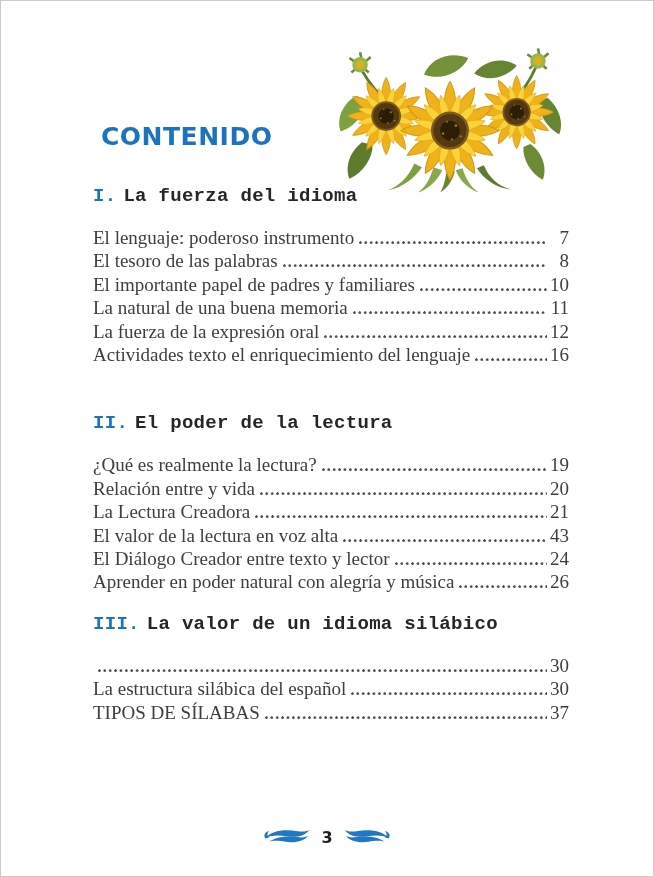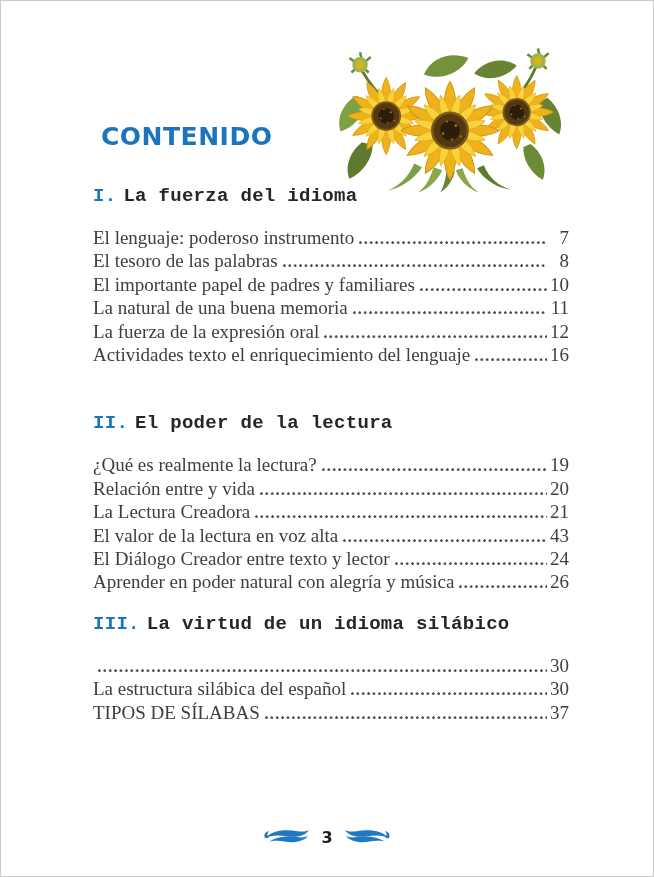--- a/index.html
+++ b/index.html
@@ -228,21 +228,21 @@
   <div class="toc-row">
     <span class="entry-label">Aprender en poder natural con alegría y música</span>
     <span class="leader"></span>
     <span class="entry-page">26</span>
   </div>
 </div>
   </section>
 
   <section class="toc-section s2">
     <h2 class="section-heading">
-      <span class="numeral">III.</span><span class="section-title">La virtud de un idioma silábico</span>
+      <span class="numeral">III.</span><span class="section-title">La valor de un idioma silábico</span>
     </h2>
     <div class="entries">
 
   <div class="toc-row">
     <span class="leader"></span>
     <span class="entry-page">30</span>
   </div>
 
   <div class="toc-row">
     <span class="entry-label">La estructura silábica del español</span>

